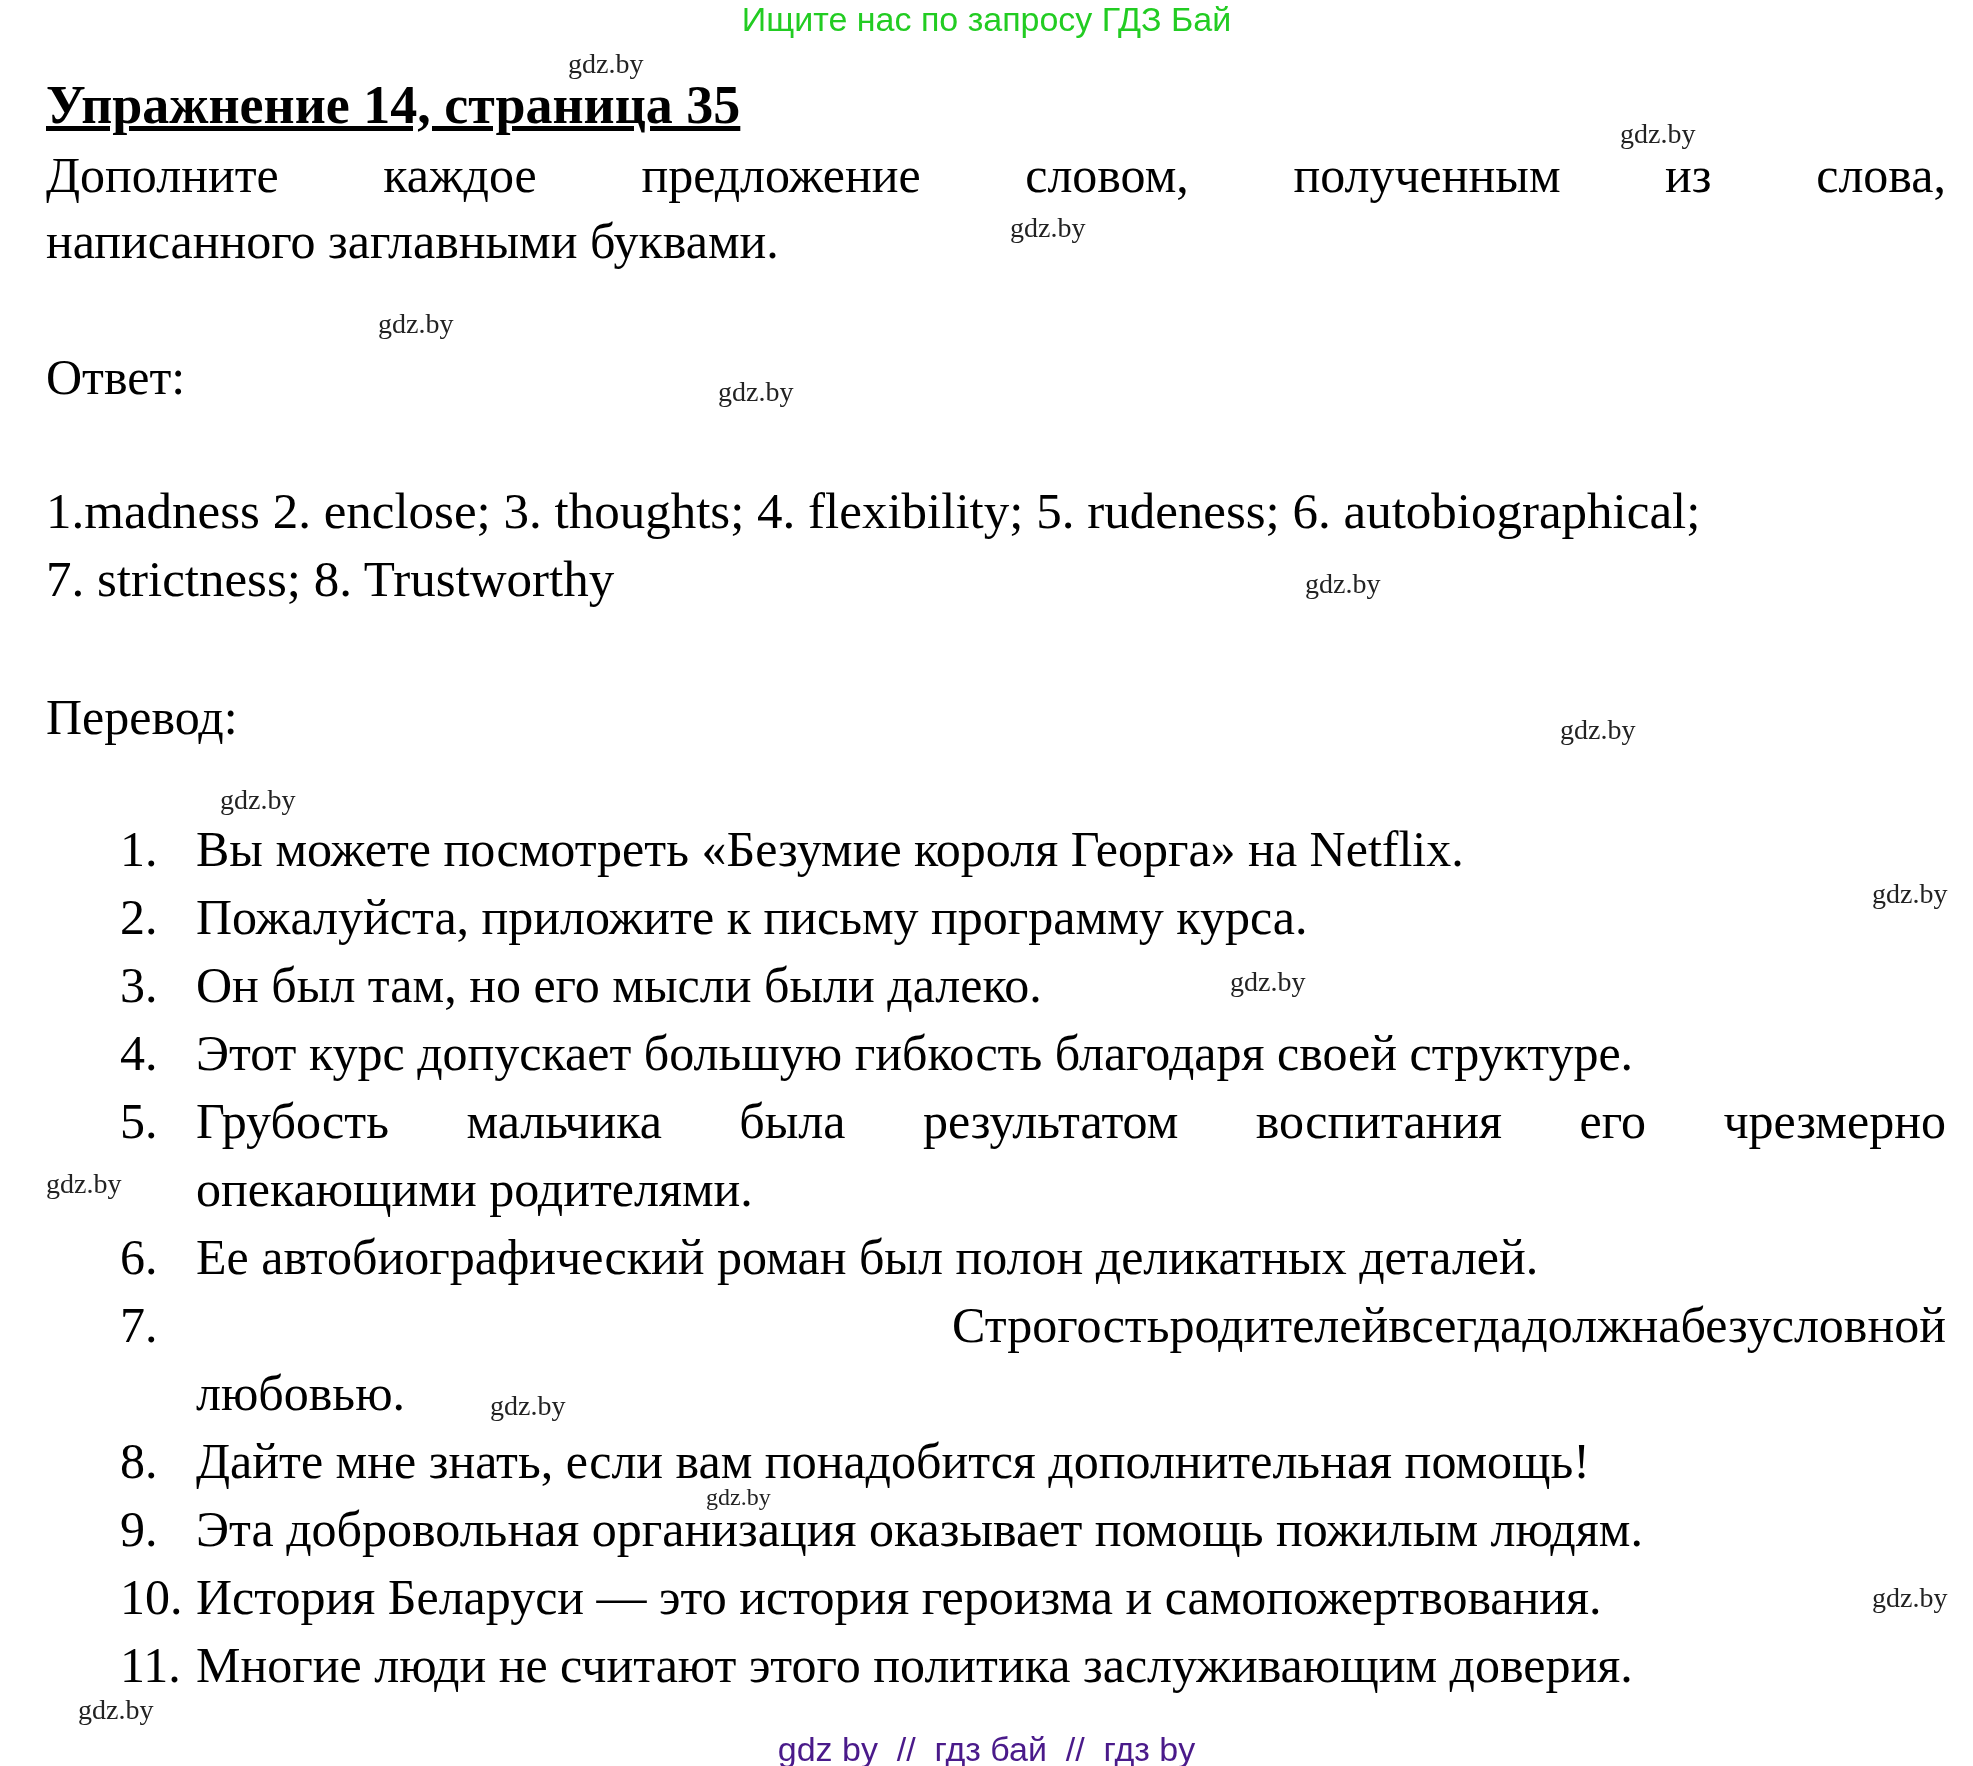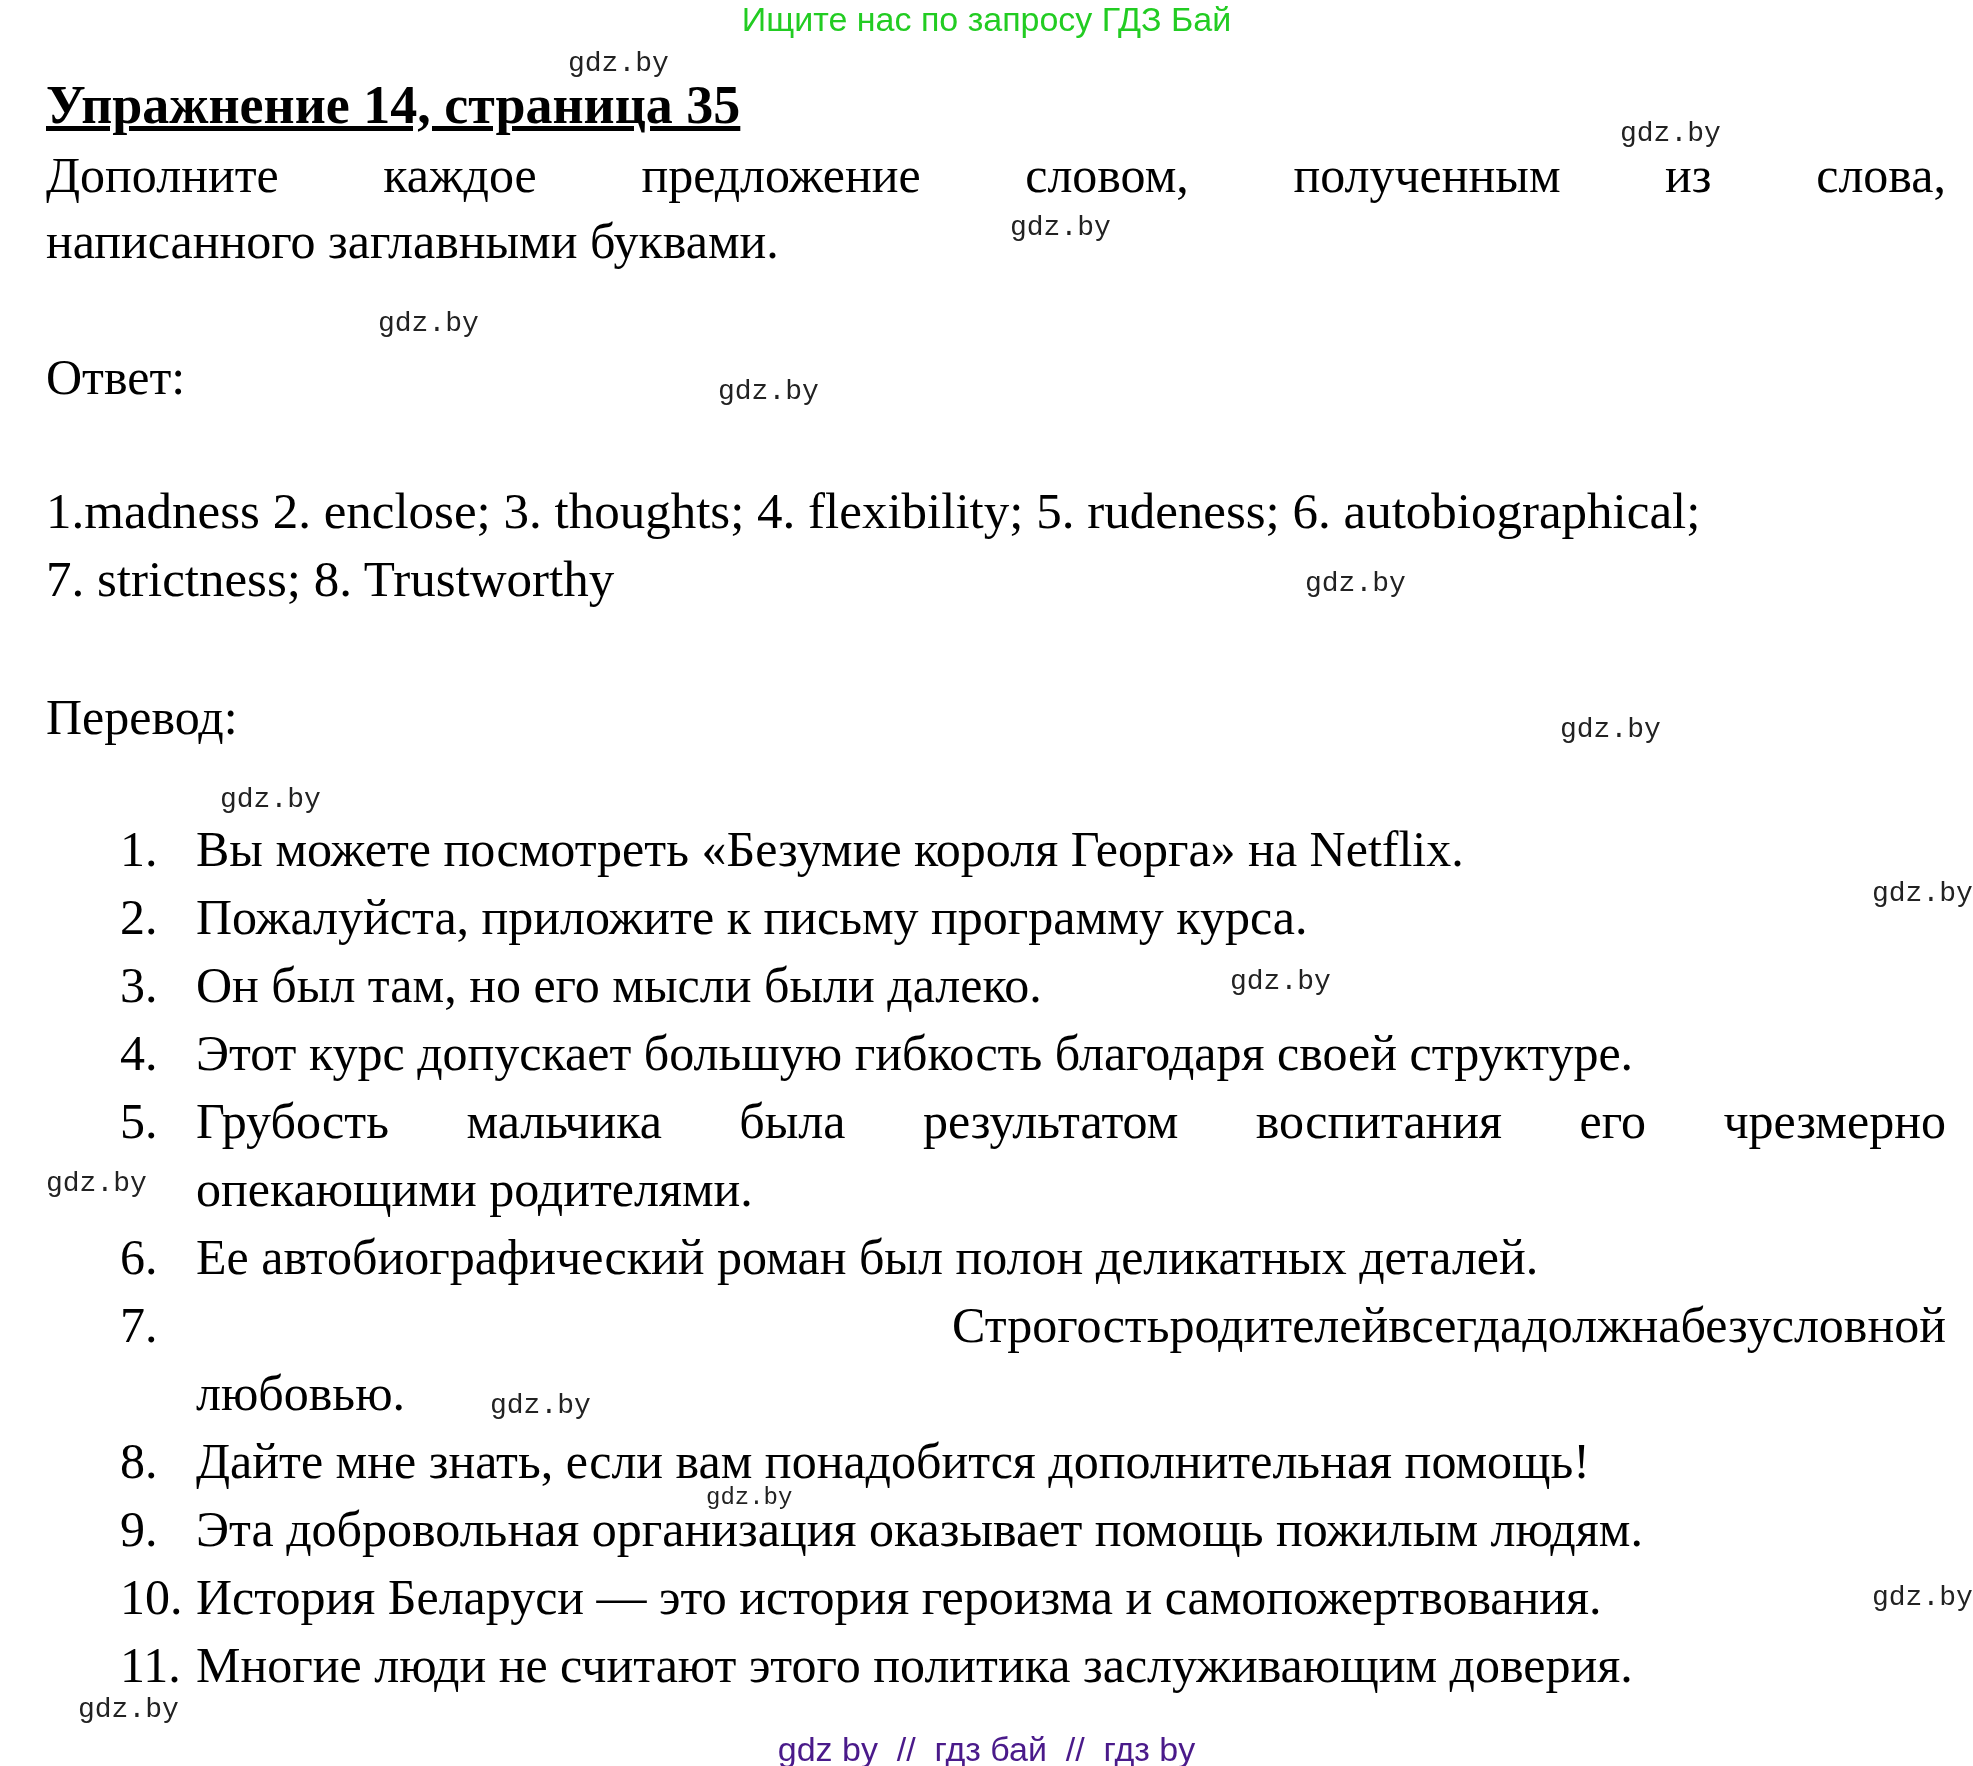--- a/index.html
+++ b/index.html
@@ -1,21 +1,21 @@
 <!DOCTYPE html>
 <html><head>
 <meta charset="utf-8">
 <style>
   html, body { margin:0; padding:0; background:#ffffff; }
   body { width:1973px; height:1766px; position:relative; overflow:hidden; }
   .abs { position:absolute; white-space:nowrap; }
   .serif { font-family:"Liberation Serif", "DejaVu Serif", serif; color:#000; }
   .sans { font-family:"Liberation Sans", "DejaVu Sans", sans-serif; }
   .top-banner { left:0; width:1973px; top:0; text-align:center; font-size:34px; color:#22cc22; }
-  .wm { font-family:Liberation Mono, monospace; font-size:28px; color:#222; }
+  .wm { font-family:Liberation Serif, serif; font-size:28px; color:#222; }
   .title { left:46px; top:74px; font-size:54px; font-weight:bold;text-decoration:underline; }
   .body-text { font-size:50px; }
   .justify-line { left:46px; width:1900px; display:flex; justify-content:space-between; }
   .list-item { left:120px; font-size:50px; }
   .list-item .num { display:inline-block; width:76px; }
   .footer { left:0; width:1973px; top:1730px; text-align:center; font-size:34px; color:#4a1a8a; }
 </style>
 </head>
 <body>
 

